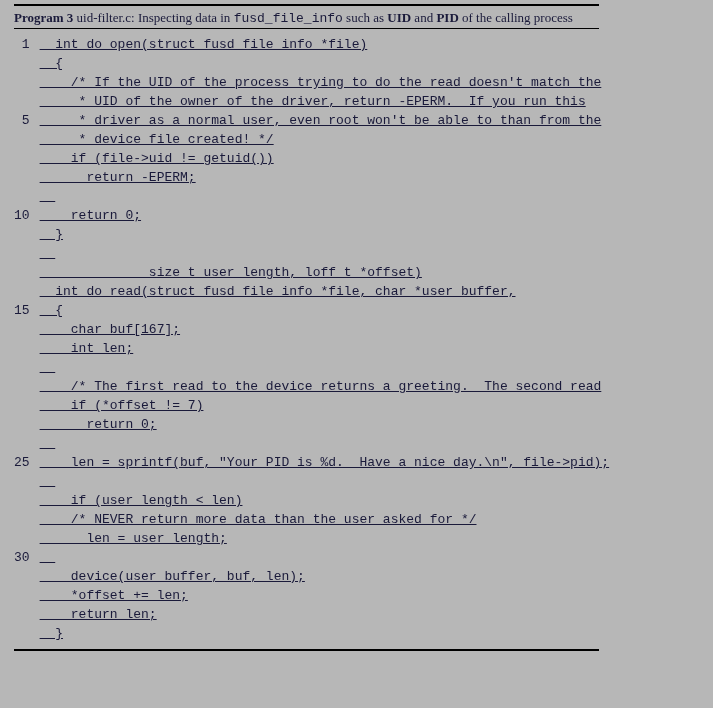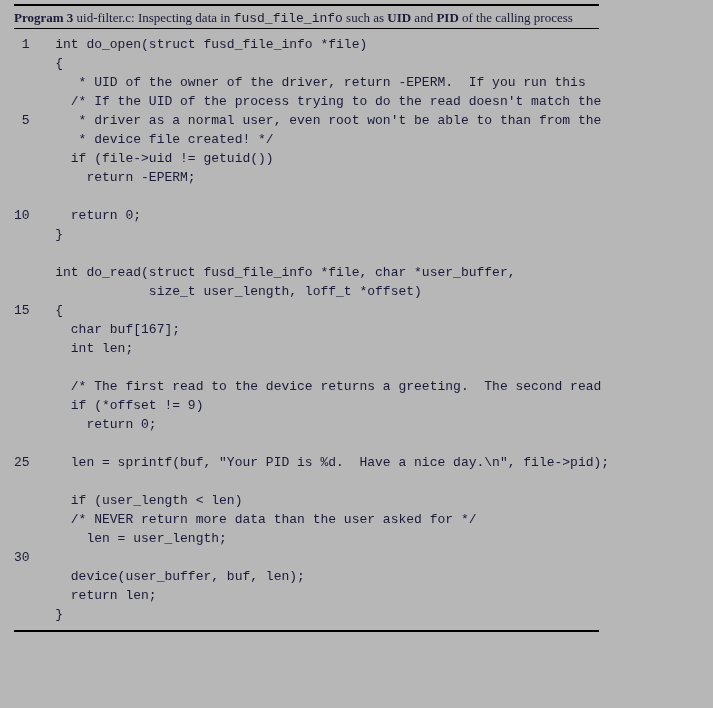--- a/index.html
+++ b/index.html
@@ -48,20 +48,21 @@
     .code-table td.lineno {
       text-align: right;
       width: 24px;
       padding-right: 10px;
       vertical-align: top;
       white-space: pre;
     }
     .code-table td.code {
       white-space: pre;
       vertical-align: top;
+      text-decoration: underline;
     }
     .bottom-rule {
       border-top: 2px solid #000;
       width: 585px;
       margin-top: 6px;
     }
   </style>
 </head>
 <body>
 
@@ -78,25 +79,25 @@
       <tr>
         <td class="lineno">1</td>
         <td class="code">  int do_open(struct fusd_file_info *file)</td>
       </tr>
       <tr>
         <td class="lineno"></td>
         <td class="code">  {</td>
       </tr>
       <tr>
         <td class="lineno"></td>
+        <td class="code">    /* If the UID of the process trying to do the read doesn't match the</td>
+      </tr>
+      <tr>
+        <td class="lineno"></td>
         <td class="code">     * UID of the owner of the driver, return -EPERM.  If you run this</td>
-      </tr>
-      <tr>
-        <td class="lineno"></td>
-        <td class="code">    /* If the UID of the process trying to do the read doesn't match the</td>
       </tr>
       <tr>
         <td class="lineno">5</td>
         <td class="code">     * driver as a normal user, even root won't be able to than from the</td>
       </tr>
       <tr>
         <td class="lineno"></td>
         <td class="code">     * device file created! */</td>
       </tr>
       <tr>
@@ -118,25 +119,25 @@
       <tr>
         <td class="lineno"></td>
         <td class="code">  }</td>
       </tr>
       <tr>
         <td class="lineno"></td>
         <td class="code">  </td>
       </tr>
       <tr>
         <td class="lineno"></td>
+        <td class="code">              size_t user_length, loff_t *offset)</td>
+      </tr>
+      <tr>
+        <td class="lineno"></td>
         <td class="code">  int do_read(struct fusd_file_info *file, char *user_buffer,</td>
-      </tr>
-      <tr>
-        <td class="lineno"></td>
-        <td class="code">              size_t user_length, loff_t *offset)</td>
       </tr>
       <tr>
         <td class="lineno">15</td>
         <td class="code">  {</td>
       </tr>
       <tr>
         <td class="lineno"></td>
         <td class="code">    char buf[167];</td>
       </tr>
       <tr>
@@ -146,21 +147,21 @@
       <tr>
         <td class="lineno"></td>
         <td class="code">  </td>
       </tr>
       <tr>
         <td class="lineno"></td>
         <td class="code">    /* The first read to the device returns a greeting.  The second read</td>
       </tr>
       <tr>
         <td class="lineno"></td>
-        <td class="code">    if (*offset != 9)</td>
+        <td class="code">    if (*offset != 7)</td>
       </tr>
       <tr>
         <td class="lineno"></td>
         <td class="code">      return 0;</td>
       </tr>
       <tr>
         <td class="lineno"></td>
         <td class="code">  </td>
       </tr>
       <tr>
@@ -186,20 +187,24 @@
       <tr>
         <td class="lineno">30</td>
         <td class="code">  </td>
       </tr>
       <tr>
         <td class="lineno"></td>
         <td class="code">    device(user_buffer, buf, len);</td>
       </tr>
       <tr>
         <td class="lineno"></td>
+        <td class="code">    *offset += len;</td>
+      </tr>
+      <tr>
+        <td class="lineno"></td>
         <td class="code">    return len;</td>
       </tr>
       <tr>
         <td class="lineno"></td>
         <td class="code">  }</td>
       </tr>
     </tbody>
 </table>
 
 <div class="bottom-rule"></div>

